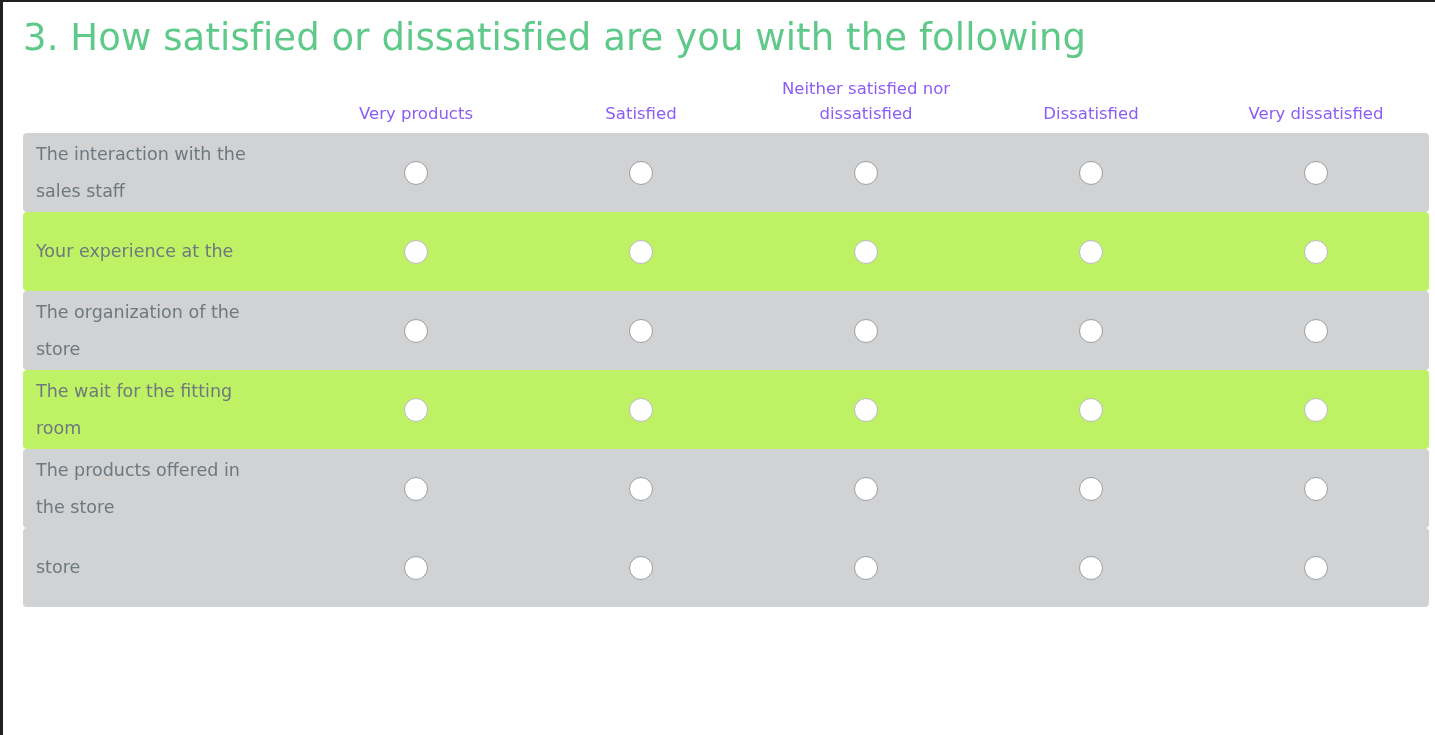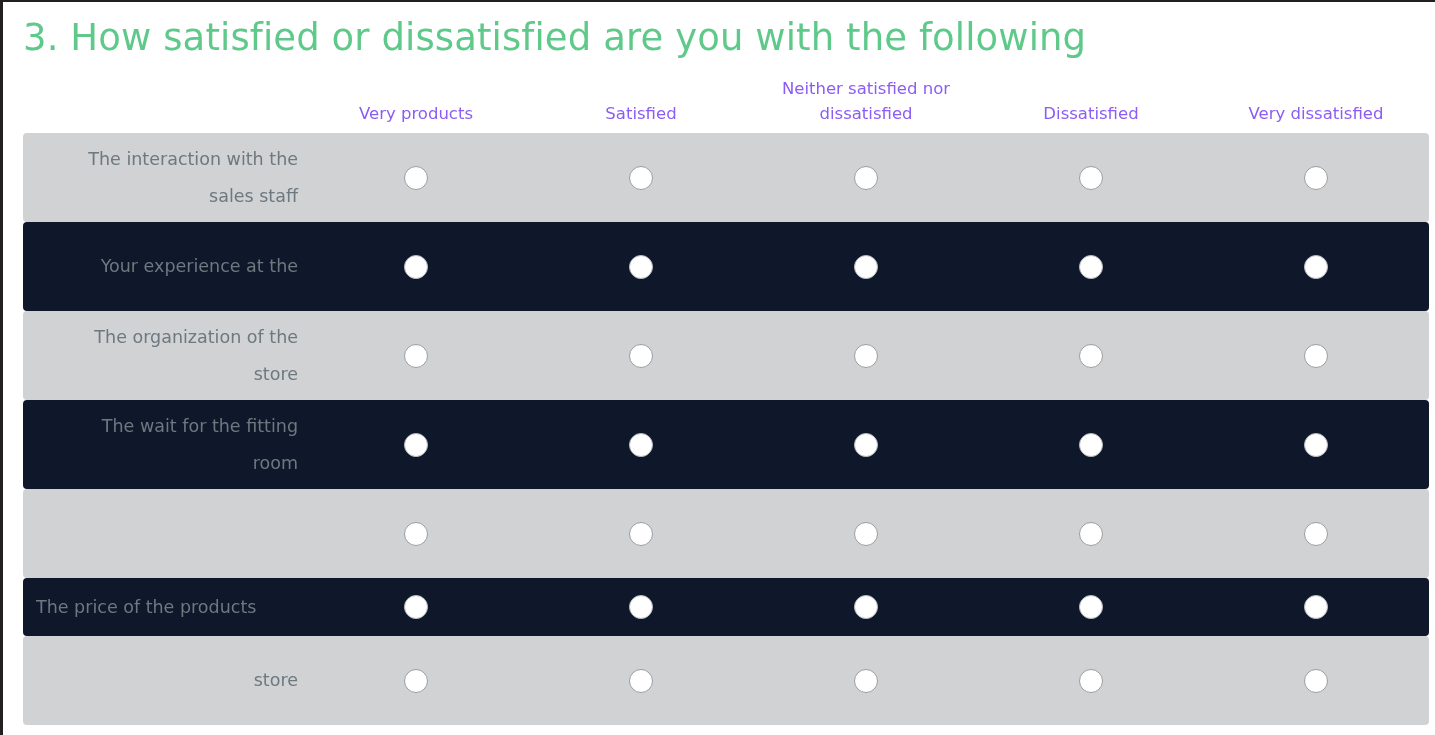--- a/index.html
+++ b/index.html
@@ -65,22 +65,22 @@
   .c4 { left: 1188px; }
 
   .rows { position: relative; }
 
   .matrix-row {
     position: relative;
     border-radius: 4px;
     display: block;
   }
   .matrix-row.shaded { background: #d0d2d4; }
-  .matrix-row.plain  { background: #0f172a; }
-  .matrix-row.tall   { height: 89px; text-align: right; }
+  .matrix-row.plain  { background: #bef264; }
+  .matrix-row.tall   { height: 79px; }
   .matrix-row.short  { height: 58px; }
 
   .row-label {
     position: absolute;
     left: 13px;
     top: 0;
     width: 262px;
     height: 100%;
     display: flex;
     flex-direction: column;
@@ -183,37 +183,31 @@
           <span>room</span>
         </div>
         <div class="radio r0"></div>
         <div class="radio r1"></div>
         <div class="radio r2"></div>
         <div class="radio r3"></div>
         <div class="radio r4"></div>
       </div>
 
       <div class="matrix-row shaded tall">
-        <div class="radio r0"></div>
-        <div class="radio r1"></div>
-        <div class="radio r2"></div>
-        <div class="radio r3"></div>
-        <div class="radio r4"></div>
-      </div>
-
-      <div class="matrix-row plain short">
-        <div class="row-label">
-          <span>The price of the products</span>
-        </div>
-        <div class="radio r0"></div>
-        <div class="radio r1"></div>
-        <div class="radio r2"></div>
-        <div class="radio r3"></div>
-        <div class="radio r4"></div>
-      </div>
+        <div class="row-label">
+          <span>The products offered in</span>
+          <span>the store</span>
+        </div>
+        <div class="radio r0"></div>
+        <div class="radio r1"></div>
+        <div class="radio r2"></div>
+        <div class="radio r3"></div>
+        <div class="radio r4"></div>
+      </div>
+
 
       <div class="matrix-row shaded tall">
         <div class="row-label">
           <span>store</span>
         </div>
         <div class="radio r0"></div>
         <div class="radio r1"></div>
         <div class="radio r2"></div>
         <div class="radio r3"></div>
         <div class="radio r4"></div>

